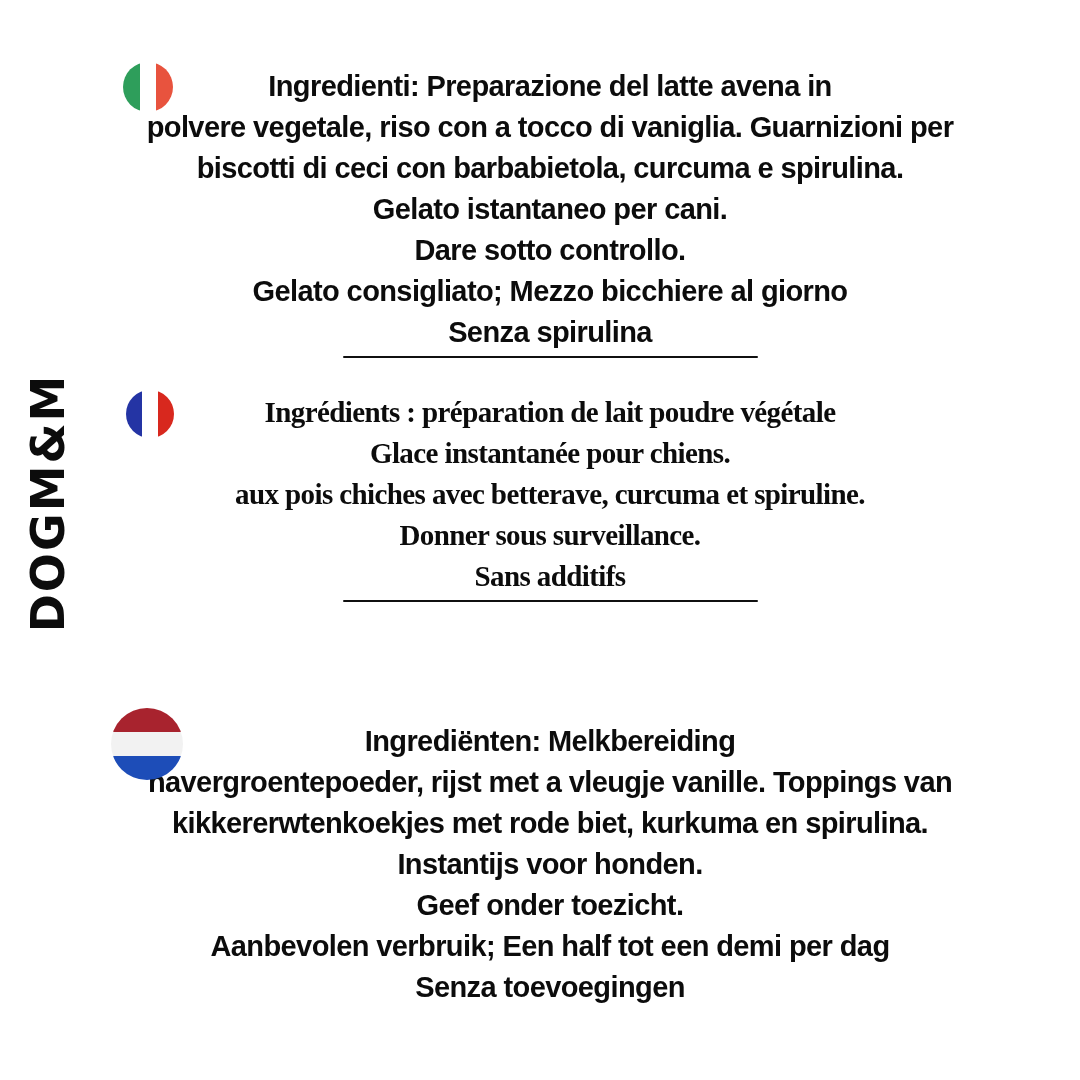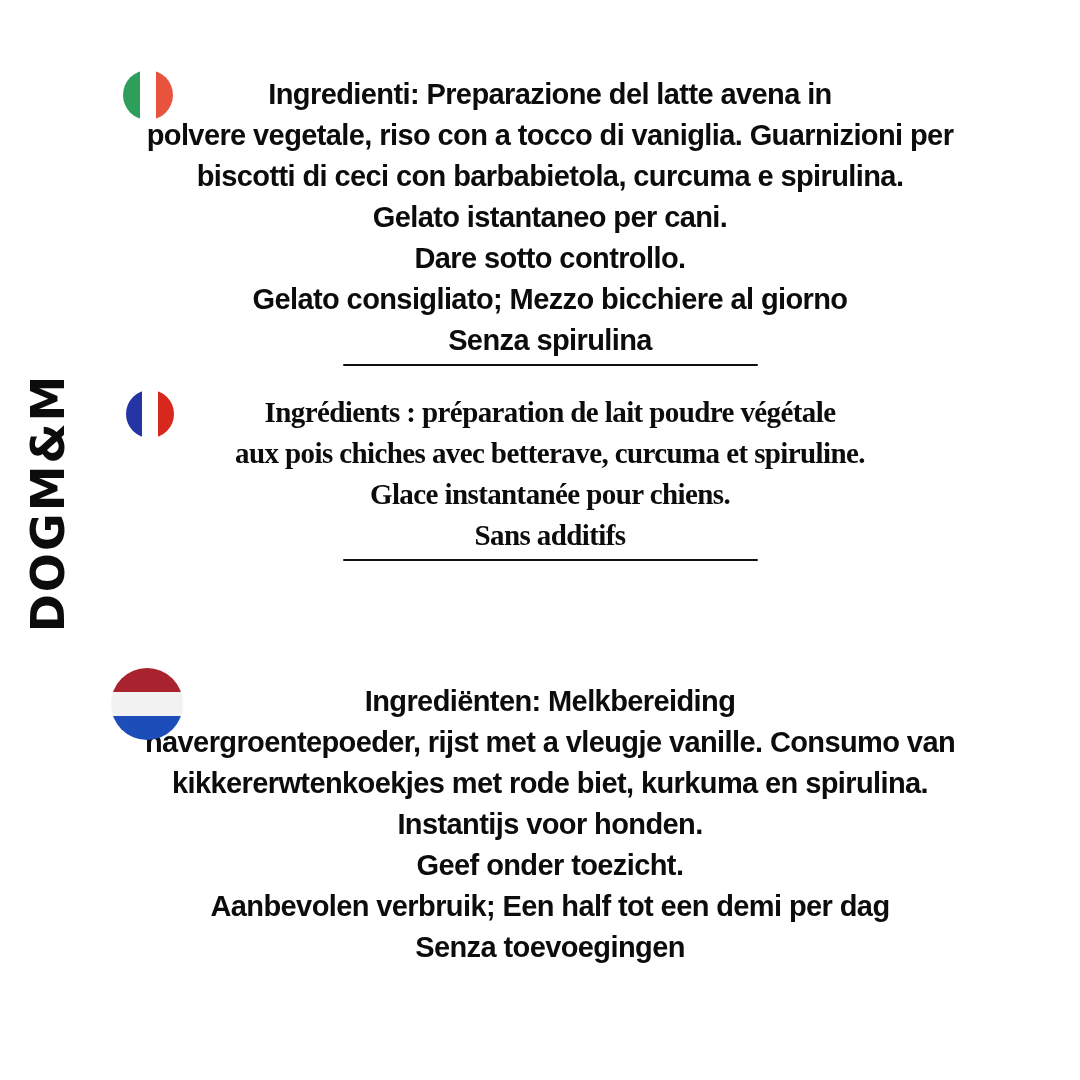--- a/index.html
+++ b/index.html
@@ -24,23 +24,23 @@
     color: #0c0c0c;
     white-space: nowrap;
     font-family: "DejaVu Sans", sans-serif;
   }
   .lang-section {
     position: absolute;
     left: 95px;
     width: 910px;
     color: #0c0c0c;
   }
-  #sec-it { top: 74px; }
+  #sec-it { top: 66px; }
   #sec-fr { top: 392px; font-family: Liberation Serif, serif; }
-  #sec-nl { top: 681px; }
+  #sec-nl { top: 721px; }
   .line {
     display: block;
     height: 41px;
     line-height: 41px;
     margin: 0;
     text-align: center;
     font-size: 29px;
     font-weight: 700;
     letter-spacing: -0.6px;
     white-space: nowrap;
@@ -89,34 +89,35 @@
     <div class="divider"></div>
   </section>
 
   <section class="lang-section" id="sec-fr">
     <span class="flag flag-vertical" id="flag-fr">
       <i style="background-color: rgb(36, 52, 164);"></i>
       <i style="background-color: rgb(255, 255, 255);"></i>
       <i style="background-color: rgb(216, 40, 30);"></i>
     </span>
     <p class="line">Ingrédients : préparation de lait poudre végétale</p>
+    <p class="line">Glace instantanée pour chiens.</p>
     <p class="line">aux pois chiches avec betterave, curcuma et spiruline.</p>
-    <p class="line">Glace instantanée pour chiens.</p>
+    <p class="line">Donner sous surveillance.</p>
     <p class="line">Sans additifs</p>
     <div class="divider"></div>
   </section>
 
   <section class="lang-section" id="sec-nl">
     <span class="flag flag-horizontal" id="flag-nl">
       <i style="background-color: rgb(168, 35, 46);"></i>
       <i style="background-color: rgb(242, 242, 242);"></i>
       <i style="background-color: rgb(29, 77, 184);"></i>
     </span>
     <p class="line">Ingrediënten: Melkbereiding</p>
-    <p class="line">havergroentepoeder, rijst met a vleugje vanille. Consumo van</p>
+    <p class="line">havergroentepoeder, rijst met a vleugje vanille. Toppings van</p>
     <p class="line">kikkererwtenkoekjes met rode biet, kurkuma en spirulina.</p>
     <p class="line">Instantijs voor honden.</p>
     <p class="line">Geef onder toezicht.</p>
     <p class="line">Aanbevolen verbruik; Een half tot een demi per dag</p>
     <p class="line">Senza toevoegingen</p>
   </section>
 
 </div>
 
 </body></html>

